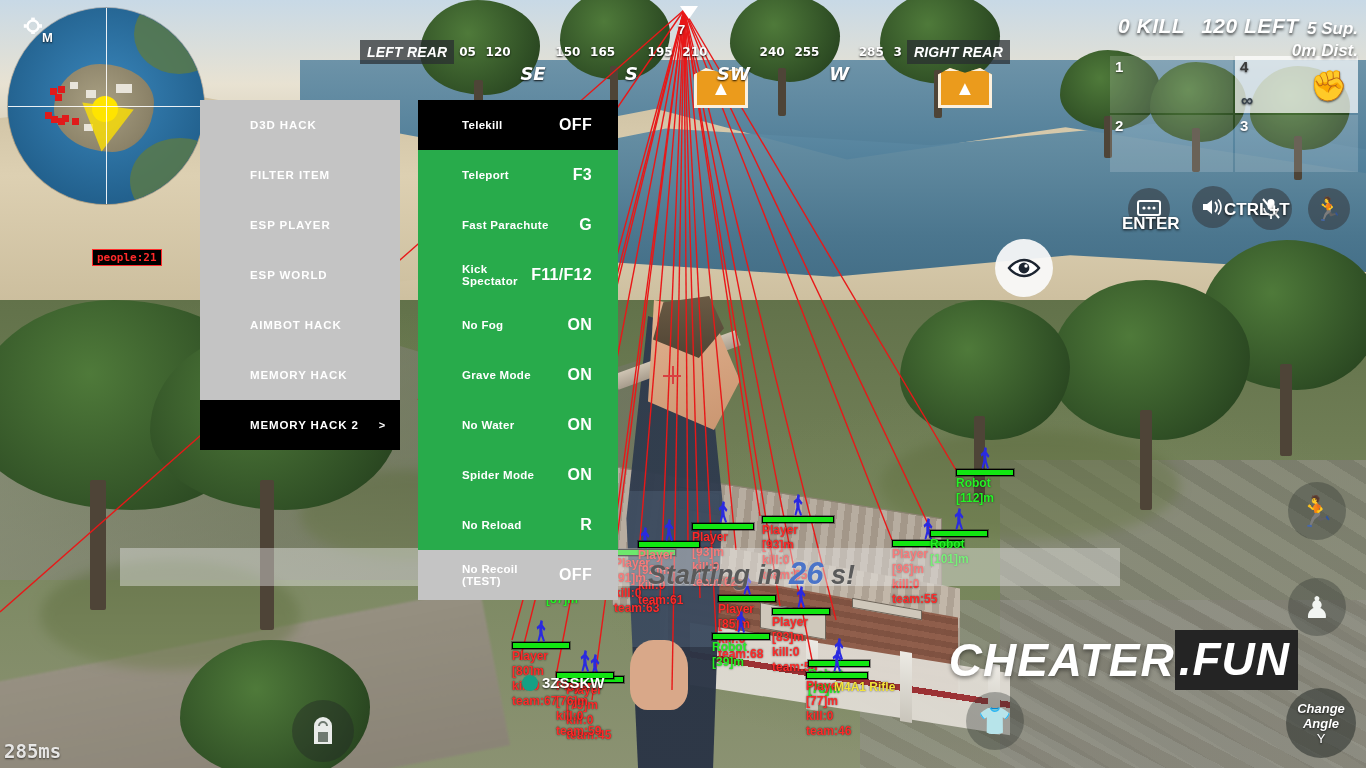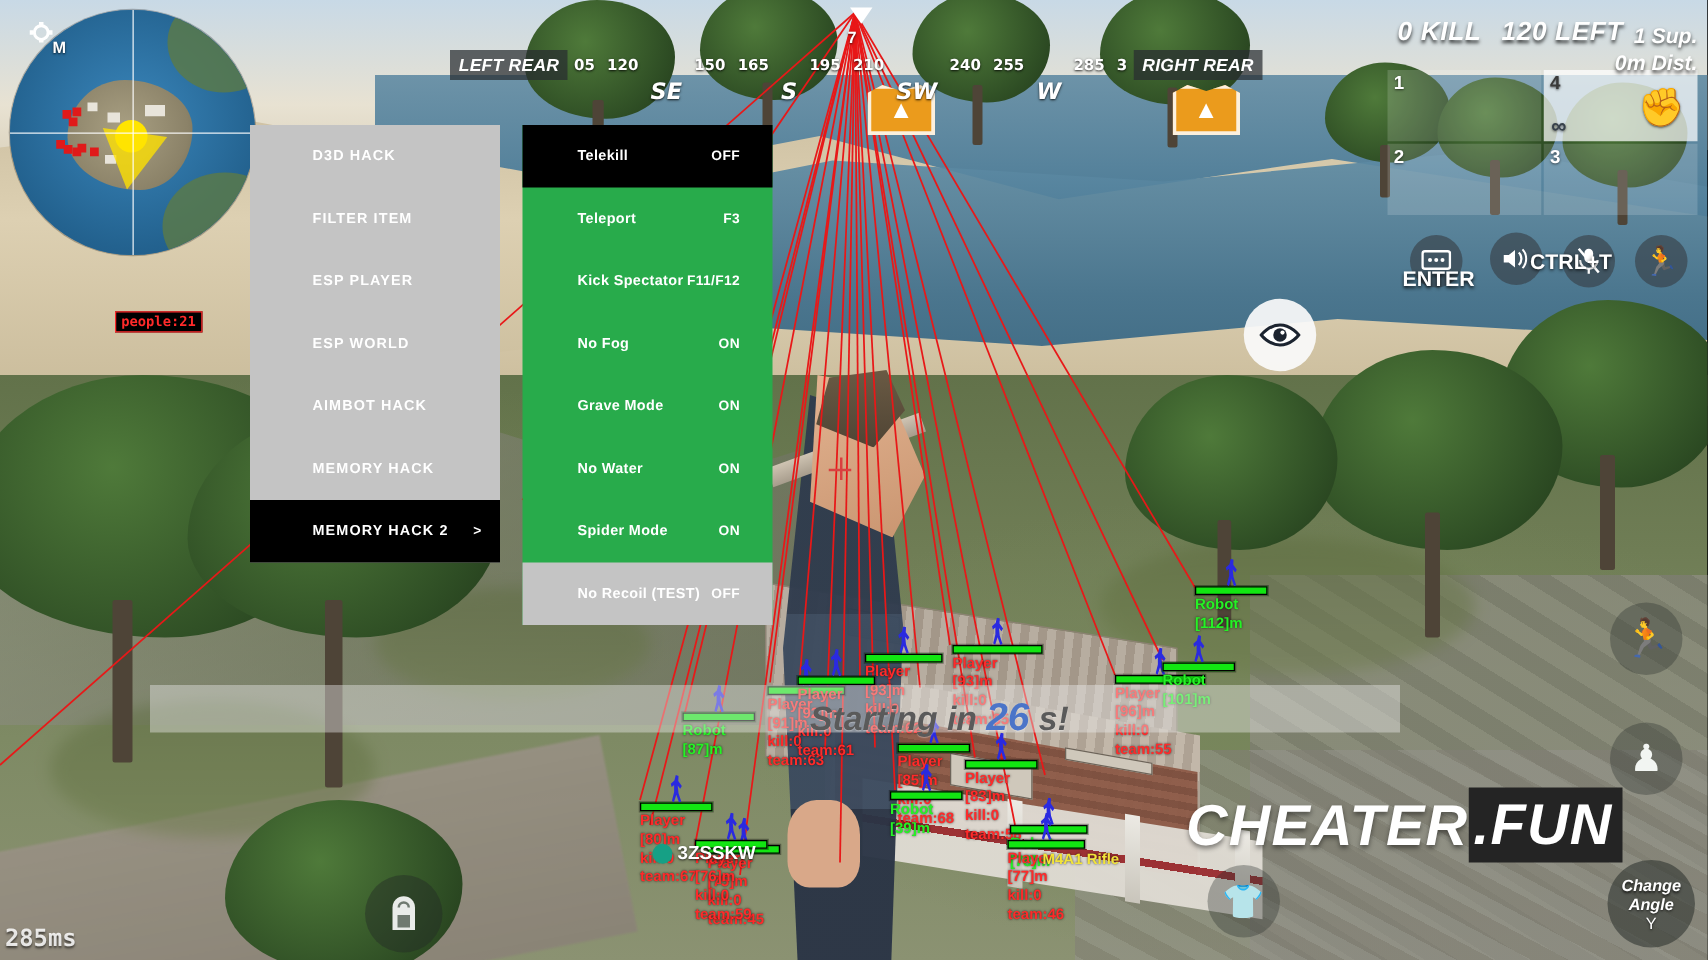--- a/index.html
+++ b/index.html
@@ -207,21 +207,21 @@
     background: #28ab4b;
     z-index: 40;
   }
   .menu-right .mi {
     height: 50px; display: flex; align-items: center;
     padding: 0 26px 0 44px;
     color: #ffffff;
     font-size: 11.5px; font-weight: 700; letter-spacing: .3px;
   }
   .menu-right .mi .mi-label { flex: 1; }
-  .menu-right .mi .mi-value { font-size: 11px; font-weight: 700; }
+  .menu-right .mi .mi-value { font-size: 16px; font-weight: 700; }
   .menu-right .mi.head { background: #000000; }
   .menu-right .mi.foot { background: #c4c4c4; }
 
   
   .minimap {
     position: absolute; left: 8px; top: 8px; width: 196px; height: 196px;
     border-radius: 50%;
     overflow: hidden;
     background: #2c6ea0;
     box-shadow: 0 0 0 1px rgba(0,0,0,.25);
@@ -759,21 +759,21 @@
   </div>
   <div class="top-orange" style="left:938px;top:68px;">
     <span style="color:#fff;font-size:20px;">▲</span>
   </div>
 
   <div class="killfeed">
     <span>0 KILL</span>
     <span>120 LEFT</span>
   </div>
   <div class="supply">
-    <div>1 Sup.</div>
+    <div>5 Sup.</div>
     <div>0m Dist.</div>
   </div>
 
   <div class="inv-grid">
     <div class="inv-cell">
       <span>1</span>
     </div>
     <div class="inv-cell active">
       <span>4</span>
       <span class="inv-fist">✊</span>
@@ -880,39 +880,47 @@
   <div class="menu-right" id="menu-right">
       <div class="mi head">
         <span class="mi-label">Telekill</span>
         <span class="mi-value">OFF</span>
       </div>
       <div class="mi body">
         <span class="mi-label">Teleport</span>
         <span class="mi-value">F3</span>
       </div>
       <div class="mi body">
+        <span class="mi-label">Fast Parachute</span>
+        <span class="mi-value">G</span>
+      </div>
+      <div class="mi body">
         <span class="mi-label">Kick Spectator</span>
         <span class="mi-value">F11/F12</span>
       </div>
       <div class="mi body">
         <span class="mi-label">No Fog</span>
         <span class="mi-value">ON</span>
       </div>
       <div class="mi body">
         <span class="mi-label">Grave Mode</span>
         <span class="mi-value">ON</span>
       </div>
       <div class="mi body">
         <span class="mi-label">No Water</span>
         <span class="mi-value">ON</span>
       </div>
       <div class="mi body">
         <span class="mi-label">Spider Mode</span>
         <span class="mi-value">ON</span>
       </div>
+      <div class="mi body">
+        <span class="mi-label">No Reload</span>
+        <span class="mi-value">R</span>
+      </div>
       <div class="mi foot">
         <span class="mi-label">No Recoil (TEST)</span>
         <span class="mi-value">OFF</span>
       </div>
     </div>
 
   <div class="watermark">
     <span class="wm-a">CHEATER</span>
     <span class="wm-b">.FUN</span>
   </div>

